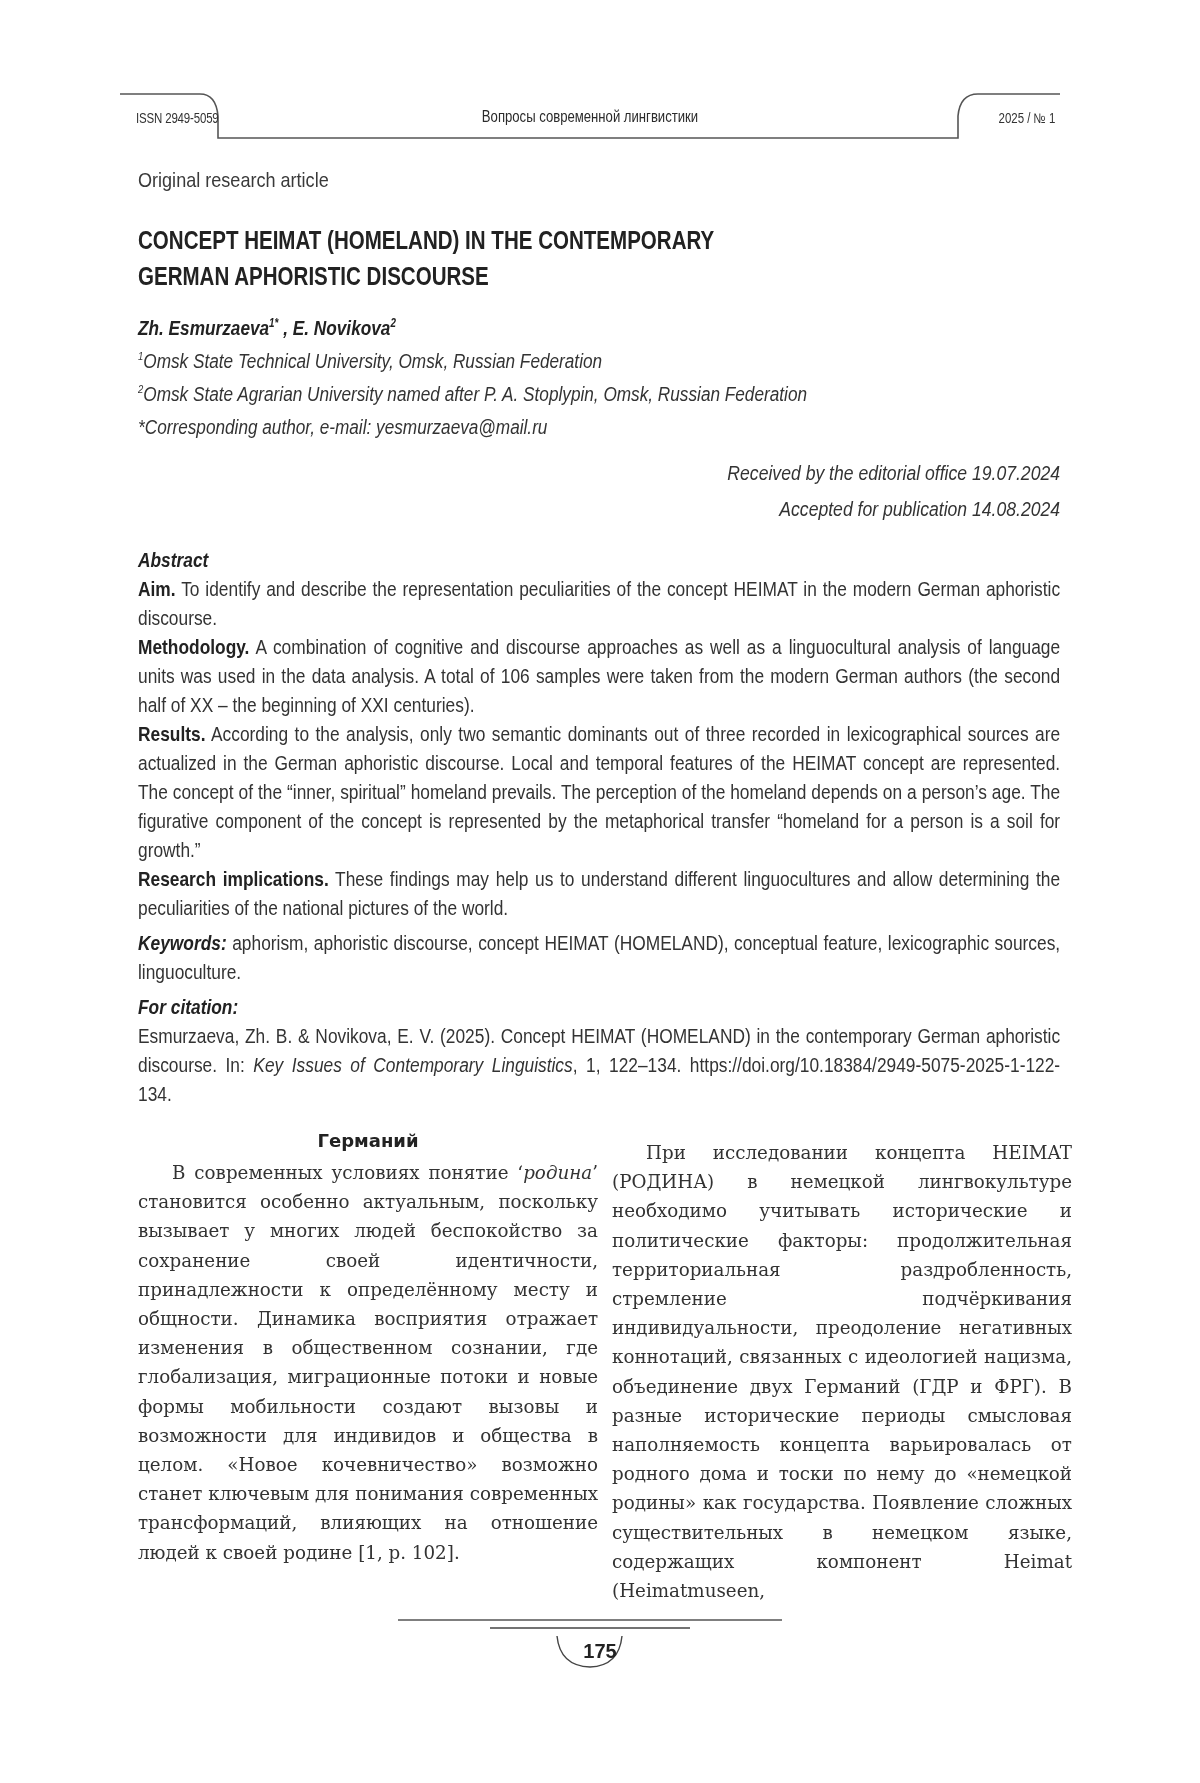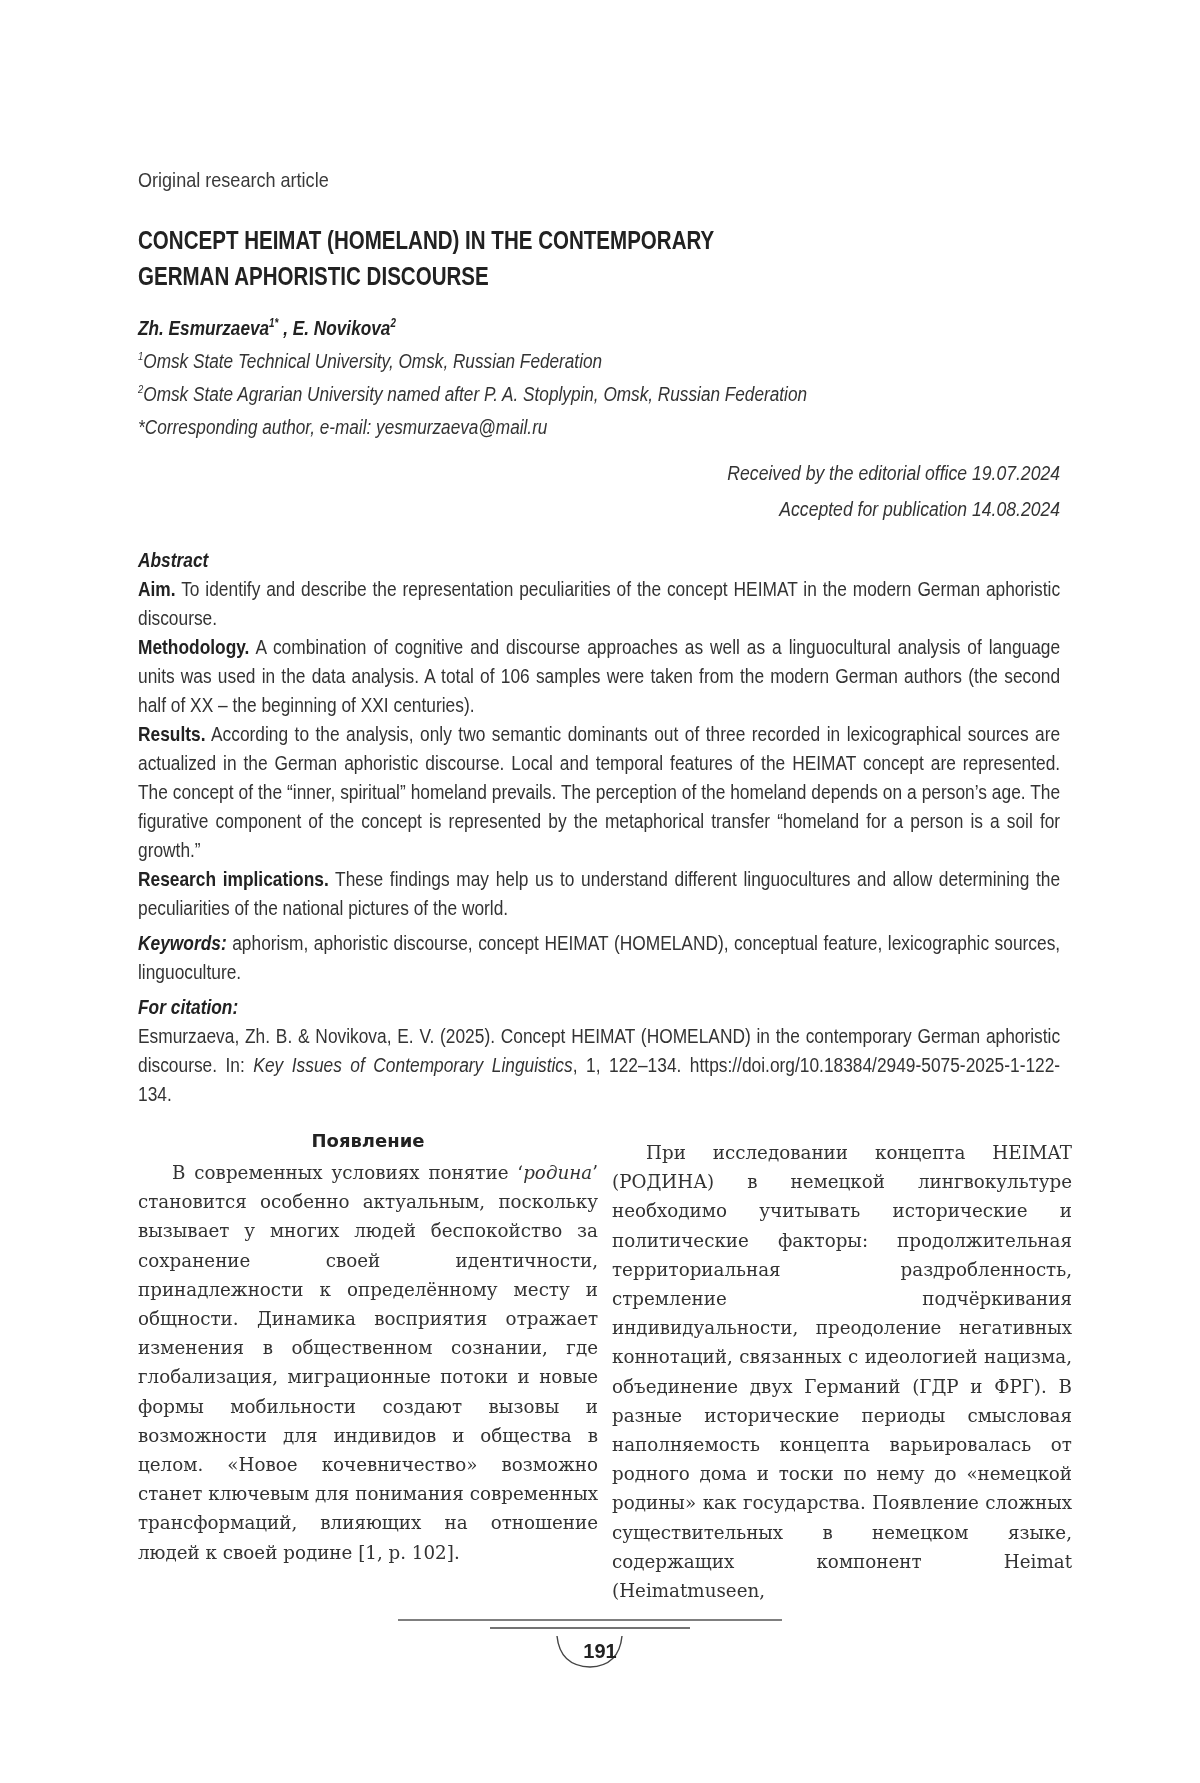--- a/index.html
+++ b/index.html
@@ -39,20 +39,28 @@
     .col-right p { margin-top: 8px; }
 
     .footer { position: absolute; left: 0; top: 1610px; width: 1200px; height: 80px; }
     .page-num { position: absolute; left: 0; width: 1200px; top: 1640px; text-align: center; font-family: "Liberation Sans", sans-serif; font-weight: bold; font-size: 20px; color: #222; }
   </style>
 </head>
 <body>
 
 <div class="page">
 
+  <div class="run-header">
+    <svg width="940" height="48">
+      <path d="M0 2 L80 2 Q96 2 98 24 L98 46 L838 46 L838 24 Q840 2 858 2 L940 2" fill="none" stroke="#555" stroke-width="1.6"></path>
+    </svg>
+    <span class="rh-issn">ISSN 2949-5059</span>
+    <div class="rh-journal">Вопросы современной лингвистики</div>
+    <span class="rh-issue">2025 / № 1</span>
+  </div>
 
   <div class="article-type">Original research article</div>
 
   <div class="title">
     <div>CONCEPT HEIMAT (HOMELAND) IN THE CONTEMPORARY</div>
     <div>GERMAN APHORISTIC DISCOURSE</div>
   </div>
 
   <div class="authors">
     <span>Zh. Esmurzaeva</span><sup>1*</sup> , <span>E. Novikova</span><sup>2</sup>
@@ -70,28 +78,28 @@
     <p><b>Aim.</b><span> To identify and describe the representation peculiarities of the concept HEIMAT in the modern German aphoristic discourse.</span></p>
     <p><b>Methodology.</b><span> A combination of cognitive and discourse approaches as well as a linguocultural analysis of language units was used in the data analysis. A total of 106 samples were taken from the modern German authors (the second half of XX – the beginning of XXI centuries).</span></p>
     <p><b>Results.</b><span> According to the analysis, only two semantic dominants out of three recorded in lexicographical sources are actualized in the German aphoristic discourse. Local and temporal features of the HEIMAT concept are represented. The concept of the “inner, spiritual” homeland prevails. The perception of the homeland depends on a person’s age. The figurative component of the concept is represented by the metaphorical transfer “homeland for a person is a soil for growth.”</span></p>
     <p><b>Research implications.</b><span> These findings may help us to understand different linguocultures and allow determining the peculiarities of the national pictures of the world.</span></p>
     <p class="gap"><b><i>Keywords:</i></b><span> aphorism, aphoristic discourse, concept HEIMAT (HOMELAND), conceptual feature, lexicographic sources, linguoculture.</span></p>
     <p class="h gap">For citation:</p>
     <p><span>Esmurzaeva, Zh. B. &amp; Novikova, E. V. (2025). Concept HEIMAT (HOMELAND) in the contemporary German aphoristic discourse. In: </span><i>Key Issues of Contemporary Linguistics</i><span>, 1, 122–134. https://doi.org/10.18384/2949-5075-2025-1-122-134.</span></p>
   </div>
 
   <div class="col col-left">
-    <div class="section-heading">Появление</div>
+    <div class="section-heading">Германий</div>
     <p><span>В современных условиях понятие ‘</span><i>родина</i><span>’ становится особенно актуальным, поскольку вызывает у многих людей беспокойство за сохранение своей идентичности, принадлежности к определённому месту и общности. Динамика восприятия отражает изменения в общественном сознании, где глобализация, миграционные потоки и новые формы мобильности создают вызовы и возможности для индивидов и общества в целом. «Новое кочевничество» возможно станет ключевым для понимания современных трансформаций, влияющих на отношение людей к своей родине [1, p. 102].</span></p>
   </div>
 
   <div class="col col-right">
     <p>При исследовании концепта HEIMAT (РОДИНА) в немецкой лингвокультуре необходимо учитывать исторические и политические факторы: продолжительная территориальная раздробленность, стремление подчёркивания индивидуальности, преодоление негативных коннотаций, связанных с идеологией нацизма, объединение двух Германий (ГДР и ФРГ). В разные исторические периоды смысловая наполняемость концепта варьировалась от родного дома и тоски по нему до «немецкой родины» как государства. Появление сложных существительных в немецком языке, содержащих компонент Heimat (Heimatmuseen,</p>
   </div>
 
   <svg class="footer" width="1200" height="80">
     <line x1="398" y1="10" x2="782" y2="10" stroke="#555" stroke-width="1.6"></line>
     <line x1="490" y1="18" x2="690" y2="18" stroke="#444" stroke-width="1.6"></line>
     <path d="M557 26 Q560 56 590 57 Q619 56 622 26" fill="none" stroke="#444" stroke-width="1.4"></path>
   </svg>
-  <div class="page-num">191</div>
+  <div class="page-num">175</div>
 
 </div>
 
 </body></html>

